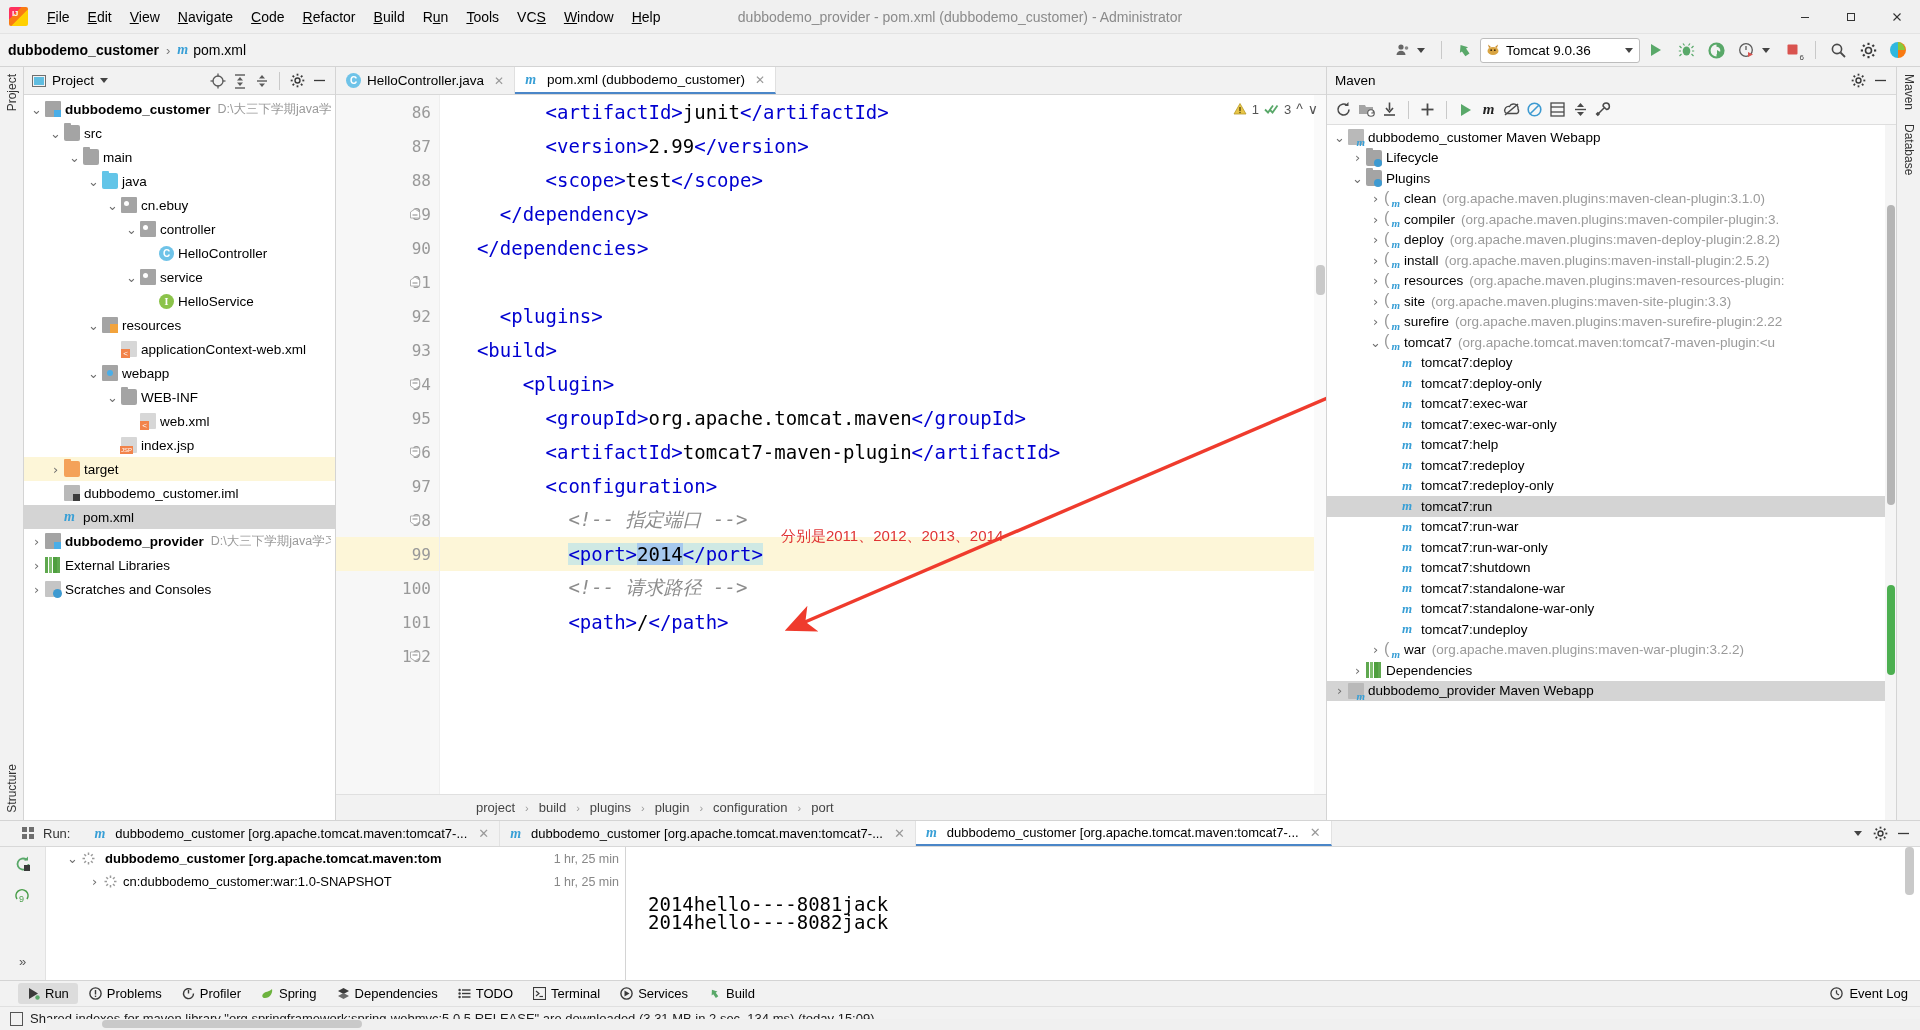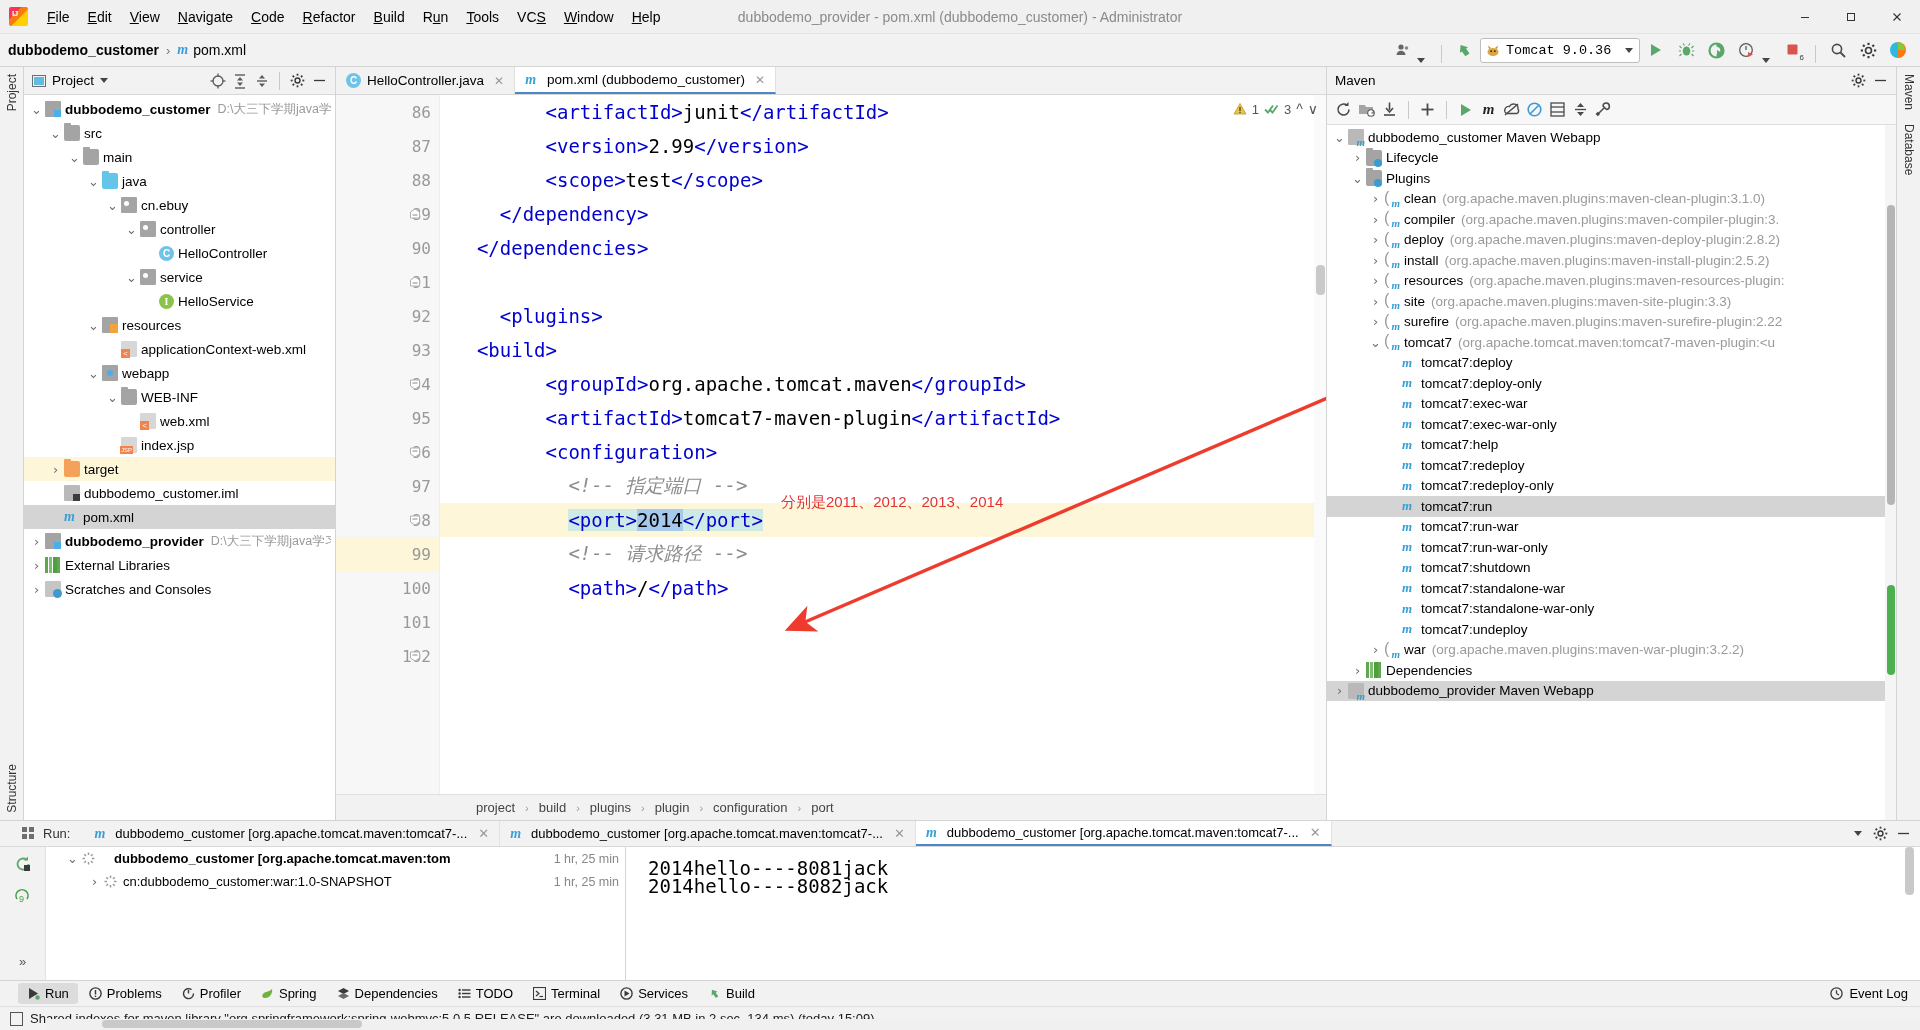--- a/index.html
+++ b/index.html
@@ -52,21 +52,21 @@
     display: flex; align-items: center; padding: 0 8px;
     border-bottom: 1px solid #d4d4d4;
   }
   .crumb { display: flex; align-items: center; font-size: 14px; }
   .crumb .b1 { font-weight: bold; color: #000; }
   .crumb .sep { color: #777; margin: 0 7px; font-size: 13px; }
   .mico {
     color: #389fd6; font-weight: bold; font-style: italic;
     font-size: 14px; margin-right: 5px; font-family: "Liberation Serif", serif;
   }
-  .nav-right { margin-left: auto; display: flex; align-items: flex-end; gap: 2px; font-family: Liberation Mono, monospace; }
+  .nav-right { margin-left: auto; display: flex; align-items: center; gap: 2px; }
   .tb-btn {
     width: 28px; height: 26px; display: flex; align-items: center; justify-content: center;
     border-radius: 3px; cursor: default;
   }
   .tb-div { width: 1px; height: 18px; background: #c9c9c9; margin: 0 6px; }
   .runcfg {
     display: flex; align-items: center; height: 25px;
     border: 1px solid #bdbdbd; background: #fff; border-radius: 3px;
     padding: 0 6px 0 5px; font-size: 13.5px; gap: 5px; min-width: 160px;
   }
@@ -222,21 +222,21 @@
   .run-head-right { margin-left:auto; display:flex; align-items:center; gap:2px; padding-right:6px;}
   .run-body { flex:1; display:flex; min-height:0; }
   .run-rail { width:46px; flex:none; background:#f2f2f2; display:flex; flex-direction:column;
               align-items:center; padding-top:6px; gap:10px; border-right:1px solid #e2e2e2;}
   .run-tree { width: 580px; flex:none; border-right:1px solid #d4d4d4; overflow:hidden; position:relative;}
   .rrow { display:flex; align-items:center; height:23px; font-size:13px; white-space:nowrap; padding-right:6px;}
   .rtime { margin-left:auto; color:#888; font-size:12.5px;}
   .spin { width:13px;height:13px; flex:none; position:relative;}
   .run-out { flex:1; overflow:hidden; padding:4px 0 0 22px;
              font-family:"DejaVu Sans Mono", monospace; font-size:19px; position:relative;}
-  .oline { height:34px; display:flex; align-items:center; white-space:pre;}
+  .oline { height:34px; display:flex; align-items:center; white-space:pre;margin-top:36px;}
   .run-out-scroll { position:absolute; right:6px; top:0; bottom:0; width:10px;}
   .hscroll { height:11px; background:#f0f0f0; position:absolute; left:46px; right:0; bottom:0;}
   .hscroll .thumb { position:absolute; left:56px; height:8px; top:1px; background:#c9c9c9; border-radius:4px; width:260px;}
 
   
   .twbar { height:26px; min-height:26px; background:#f2f2f2; display:flex; align-items:center;
            border-top:1px solid #d4d4d4; padding-left:18px; gap:2px; }
   .twitem { display:flex; align-items:center; gap:5px; padding:3px 9px; font-size:13px; cursor:default; border-radius:3px;}
   .twitem.active { background:#dcdcdc; }
   .twright { margin-left:auto; display:flex; align-items:center; gap:6px; padding-right:12px; font-size:13px;}
@@ -626,20 +626,21 @@
           </div>
         <div class="code" id="editor-code">
             <div class="cline"><span class="txtc">        </span><span class="tagc">&lt;artifactId&gt;</span><span class="txtc">junit</span><span class="tagc">&lt;/artifactId&gt;</span></div>
             <div class="cline"><span class="txtc">        </span><span class="tagc">&lt;version&gt;</span><span class="txtc">2.99</span><span class="tagc">&lt;/version&gt;</span></div>
             <div class="cline"><span class="txtc">        </span><span class="tagc">&lt;scope&gt;</span><span class="txtc">test</span><span class="tagc">&lt;/scope&gt;</span></div>
             <div class="cline"><span class="txtc">    </span><span class="tagc">&lt;/dependency&gt;</span></div>
             <div class="cline"><span class="txtc">  </span><span class="tagc">&lt;/dependencies&gt;</span></div>
             <div class="cline"></div>
             <div class="cline"><span class="txtc">    </span><span class="tagc">&lt;plugins&gt;</span></div>
             <div class="cline"><span class="txtc">  </span><span class="tagc">&lt;build&gt;</span></div>
+            <div class="cline"><span class="txtc">      </span><span class="tagc">&lt;plugin&gt;</span></div>
             <div class="cline"><span class="txtc">        </span><span class="tagc">&lt;groupId&gt;</span><span class="txtc">org.apache.tomcat.maven</span><span class="tagc">&lt;/groupId&gt;</span></div>
             <div class="cline"><span class="txtc">        </span><span class="tagc">&lt;artifactId&gt;</span><span class="txtc">tomcat7-maven-plugin</span><span class="tagc">&lt;/artifactId&gt;</span></div>
             <div class="cline"><span class="txtc">        </span><span class="tagc">&lt;configuration&gt;</span></div>
             <div class="cline"><span class="txtc">          </span><span class="cmtc">&lt;!-- 指定端口 --&gt;</span></div>
             <div class="cline hl"><span class="txtc">          </span><span class="tagc sel-hl">&lt;port&gt;</span><span class="txtc sel-strong">2014</span><span class="tagc sel-hl">&lt;/port&gt;</span><span class="annot" style="margin-left: 18px; position: relative; top: -18px;">分别是2011、2012、2013、2014</span></div>
             <div class="cline"><span class="txtc">          </span><span class="cmtc">&lt;!-- 请求路径 --&gt;</span></div>
             <div class="cline"><span class="txtc">          </span><span class="tagc">&lt;path&gt;</span><span class="txtc">/</span><span class="tagc">&lt;/path&gt;</span></div>
           </div>
         <div class="ed-status">
           <svg width="14" height="14" viewBox="0 0 14 14">
@@ -1022,21 +1023,21 @@
                   <line x1="6.5" y1="10" x2="6.5" y2="12.5"></line>
                   <line x1="0.5" y1="6.5" x2="3" y2="6.5"></line>
                   <line x1="10" y1="6.5" x2="12.5" y2="6.5"></line>
                   <line x1="2.3" y1="2.3" x2="4" y2="4"></line>
                   <line x1="9" y1="9" x2="10.7" y2="10.7"></line>
                   <line x1="2.3" y1="10.7" x2="4" y2="9"></line>
                   <line x1="9" y1="4" x2="10.7" y2="2.3"></line>
                 </g>
               </svg>
             </span>
-            <span style="margin-left: 19px; font-weight: bold;">dubbodemo_customer [org.apache.tomcat.maven:tom</span>
+            <span style="margin-left: 10px; font-weight: bold;">dubbodemo_customer [org.apache.tomcat.maven:tom</span>
             <span class="rtime">1 hr, 25 min</span>
           </div>
           <div class="rrow" style="padding-left: 42px;">
             <span class="arw" style="font-size: 13px;">›</span>
             <span class="spin" style="margin-left: 3px;">
               <svg width="13" height="13" viewBox="0 0 13 13">
                 <g stroke="#9a9a9a" stroke-width="1.5">
                   <line x1="6.5" y1="0.5" x2="6.5" y2="3"></line>
                   <line x1="6.5" y1="10" x2="6.5" y2="12.5"></line>
                   <line x1="0.5" y1="6.5" x2="3" y2="6.5"></line>

